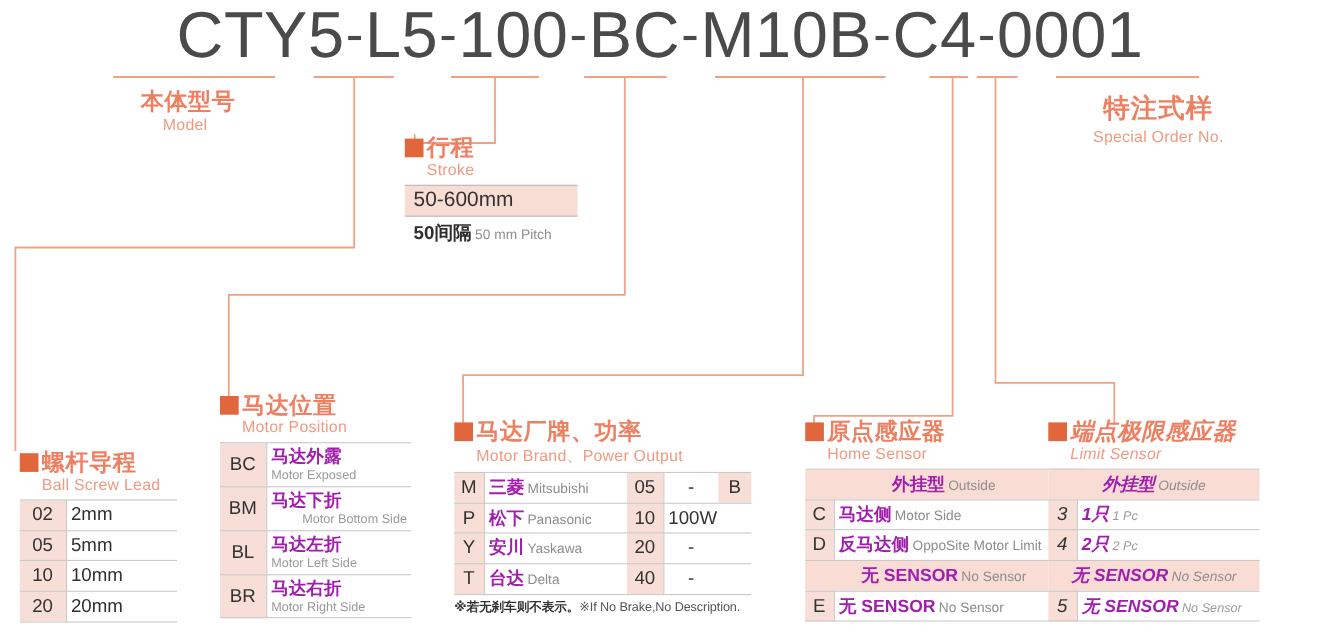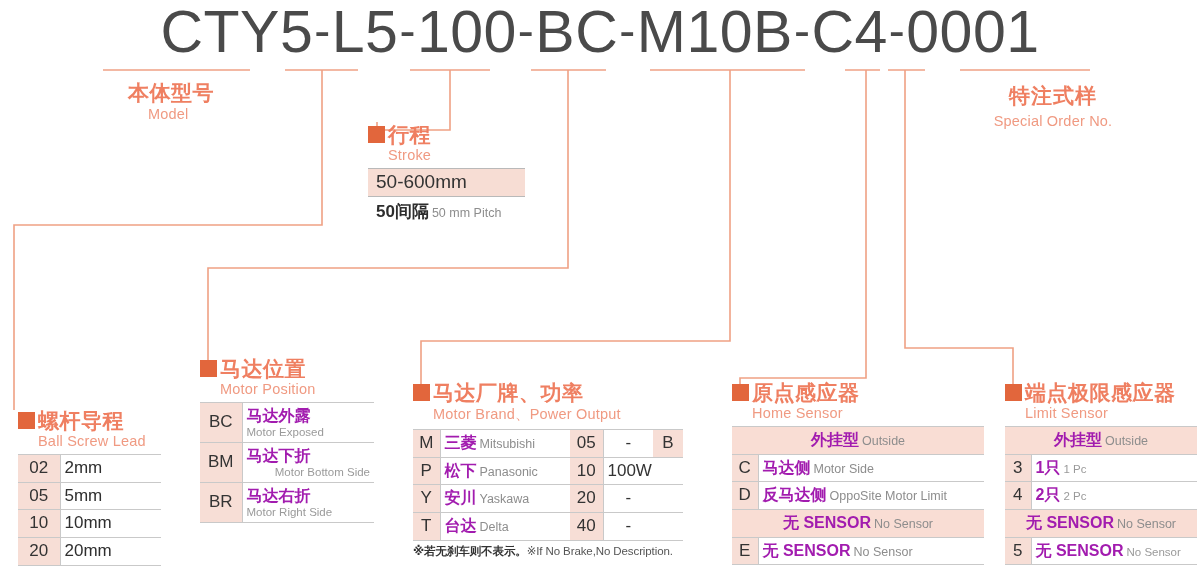--- a/index.html
+++ b/index.html
@@ -45,21 +45,21 @@
     color: #ef7f61;
     letter-spacing: 0.5px;
   }
   .hd-en {
     font-size: 14.5px;
     color: #f09a82;
     letter-spacing: 0.2px;
     white-space: nowrap;
   }
   .hd-en.ind { margin-left: 20px; }
-  .hd-cn-plain { font-size: 21px; font-weight: bold; color: #ef7f61; letter-spacing: 1px; }
+  .hd-cn-plain { font-size: 24px; font-weight: bold; color: #ef7f61; letter-spacing: 1px; }
 
   
   table.spec {
     border-collapse: collapse;
     table-layout: fixed;
     background: #fff;
   }
   table.spec td {
     border-top: 1px solid #c9c9c9;
     border-bottom: 1px solid #c9c9c9;
@@ -217,20 +217,27 @@
           </td>
         </tr>
         <tr>
           <td class="code">BM</td>
           <td class="val">
             <div class="cn">马达下折</div>
             <div class="en-sm" style="padding-left:0;margin-top:-3px;text-align:right;">Motor Bottom Side</div>
           </td>
         </tr>
         <tr>
+          <td class="code">BL</td>
+          <td class="val">
+            <div class="cn">马达左折</div>
+            <div class="en-sm" style="padding-left:0;margin-top:-3px;">Motor Left Side</div>
+          </td>
+        </tr>
+        <tr>
           <td class="code">BR</td>
           <td class="val">
             <div class="cn">马达右折</div>
             <div class="en-sm" style="padding-left:0;margin-top:-3px;">Motor Right Side</div>
           </td>
         </tr>
       </tbody>
     </table>
   </div>
 
@@ -311,21 +318,21 @@
           <td class="hdr" colspan="2"><span class="cn">无 SENSOR</span><span class="en">No Sensor</span></td>
         </tr>
         <tr>
           <td class="code">E</td>
           <td class="val"><span class="cn">无 SENSOR</span><span class="en">No Sensor</span></td>
         </tr>
       </tbody>
     </table>
   </div>
 
-  <div class="grp" style="left:1005px; top:382px;">
+  <div class="grp" style="left:953px; top:382px;font-style:italic;">
     <div class="hd">
       <span class="bullet"></span>
       <span class="hd-cn">端点极限感应器</span>
     </div>
     <div class="hd-en ind" style="margin-top:2px;">Limit Sensor</div>
     <table class="spec" style="margin-top:5px; width:192px;">
       <colgroup>
           <col style="width:26px">
           <col style="width:166px">
         </colgroup>

